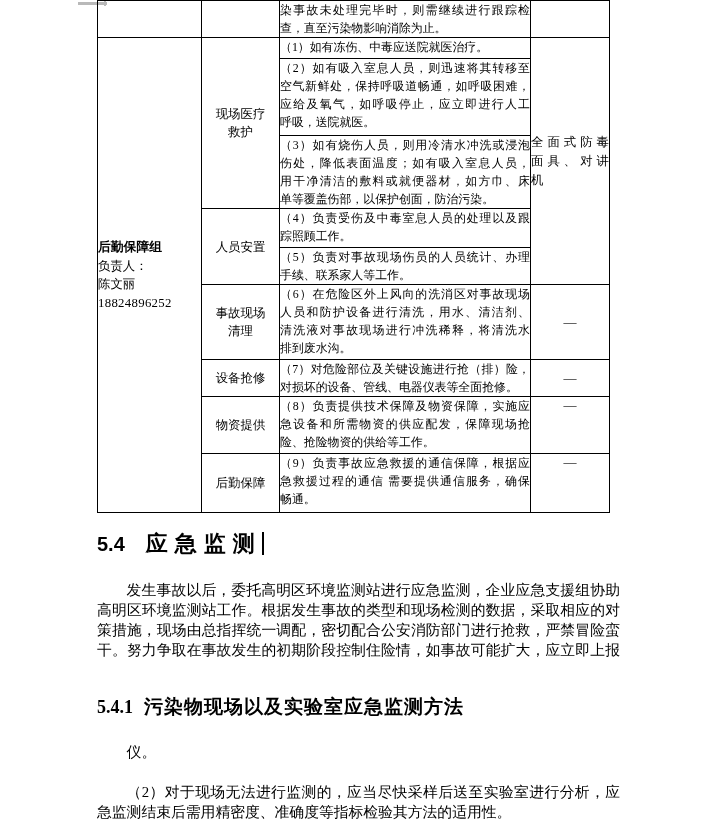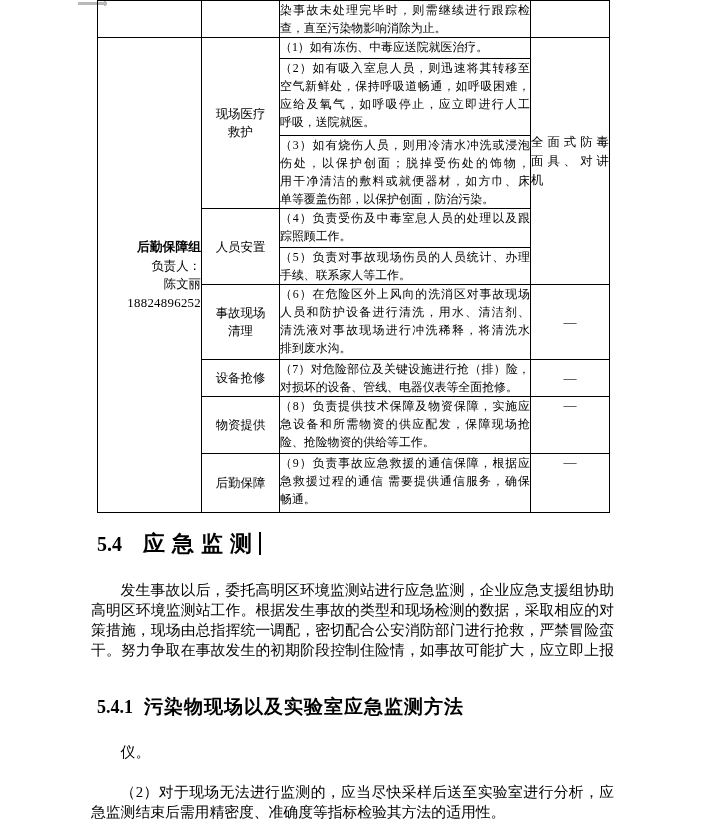--- a/index.html
+++ b/index.html
@@ -26,44 +26,44 @@
   tr.r3 { height:71px;margin-top:46px; } tr.r4 { height:39px; } tr.r5 { height:33px; }
   tr.r6 { height:75px; } tr.r7 { height:36px; } tr.r8 { height:57px; }
   tr.r9 { height:59px; }
 
   td.task { font-size:11.9px; line-height:18px; vertical-align:top; padding:1px 2px 0 3px; }
   td.task .line { text-align:justify; text-align-last:justify; }
   td.task .line.last { text-align-last:left; }
 
   td.cat { font-size:12.4px; line-height:18px; text-align:center; vertical-align:middle; }
 
-  td.group { text-align:right; vertical-align:middle; font-size:12.4px; line-height:18.5px; }
+  td.group { text-align:left; vertical-align:middle; font-size:12.4px; line-height:18.5px; }
   td.group .gname { font-weight:bold; font-size:12.8px; }
   td.group .phone { font-size:12.8px; letter-spacing:0.3px; }
 
   td.equip { font-size:12.4px; line-height:19px; vertical-align:middle; padding:0 4px; }
   td.equip .line { text-align:justify; text-align-last:justify; }
   td.equip .line.last { text-align-last:left; }
 
   td.dashcell { font-size:13px; text-align:center; }
   td.dash-mid { vertical-align:middle; }
   td.dash-top { vertical-align:top; padding-top:5px; }
 
   
   .h1 { position:absolute; left:97px; top:529px; white-space:nowrap; }
-  .h1 .hnum { font-family:Liberation Serif, serif; font-weight:bold; font-size:20px; margin-right:21px; }
+  .h1 .hnum { font-family:Liberation Sans, sans-serif; font-weight:bold; font-size:20px; margin-right:21px; }
   .h1 .htxt { font-family:Liberation Serif, serif; font-weight:bold; font-size:22px; letter-spacing:7px; }
   .caret { display:inline-block; width:1.7px; height:23px; background:#000; vertical-align:-4px; }
 
   .h2 { position:absolute; left:97px; top:694px; white-space:nowrap; }
   .h2 .hnum { font-family:"Liberation Serif", serif; font-weight:bold; font-size:18px; margin-right:11px; }
   .h2 .htxt { font-family:"Liberation Sans", sans-serif; font-weight:bold; font-size:19px; letter-spacing:1px; }
 
   
-  .para { position:absolute; left:91px; width:523px; font-size:14.8px; line-height:20px; }
+  .para { position:absolute; left:97px; width:523px; font-size:14.8px; line-height:20px; }
   .para .line { text-align:justify; text-align-last:justify; }
   .para .line.last { text-align-last:left; }
   .para .line:first-child { text-indent:2em; }
   .p54  { top:580px; }
   .p541a { top:742px; }
   .p541b { top:782px; }
 </style>
 </head>
 <body>
 
@@ -114,21 +114,21 @@
       <td class="task">
             <div class="line">（2）如有吸入室息人员，则迅速将其转移至</div>
             <div class="line">空气新鲜处，保持呼吸道畅通，如呼吸困难，</div>
             <div class="line">应给及氧气，如呼吸停止，应立即进行人工</div>
             <div class="line last">呼吸，送院就医。</div>
           </td>
     </tr>
     <tr class="r3">
       <td class="task">
             <div class="line">（3）如有烧伤人员，则用冷清水冲洗或浸泡</div>
-            <div class="line">伤处，以保护创面；脱掉受伤处的饰物，</div>
+            <div class="line">伤处，降低表面温度；如有吸入室息人员，</div>
             <div class="line">用干净清洁的敷料或就便器材，如方巾、床</div>
             <div class="line last">单等覆盖伤部，以保护创面，防治污染。</div>
           </td>
     </tr>
     <tr class="r4">
       <td class="cat" rowspan="2">
             <div class="line last">人员安置</div>
           </td>
       <td class="task">
             <div class="line">（4）负责受伤及中毒室息人员的处理以及跟</div>

